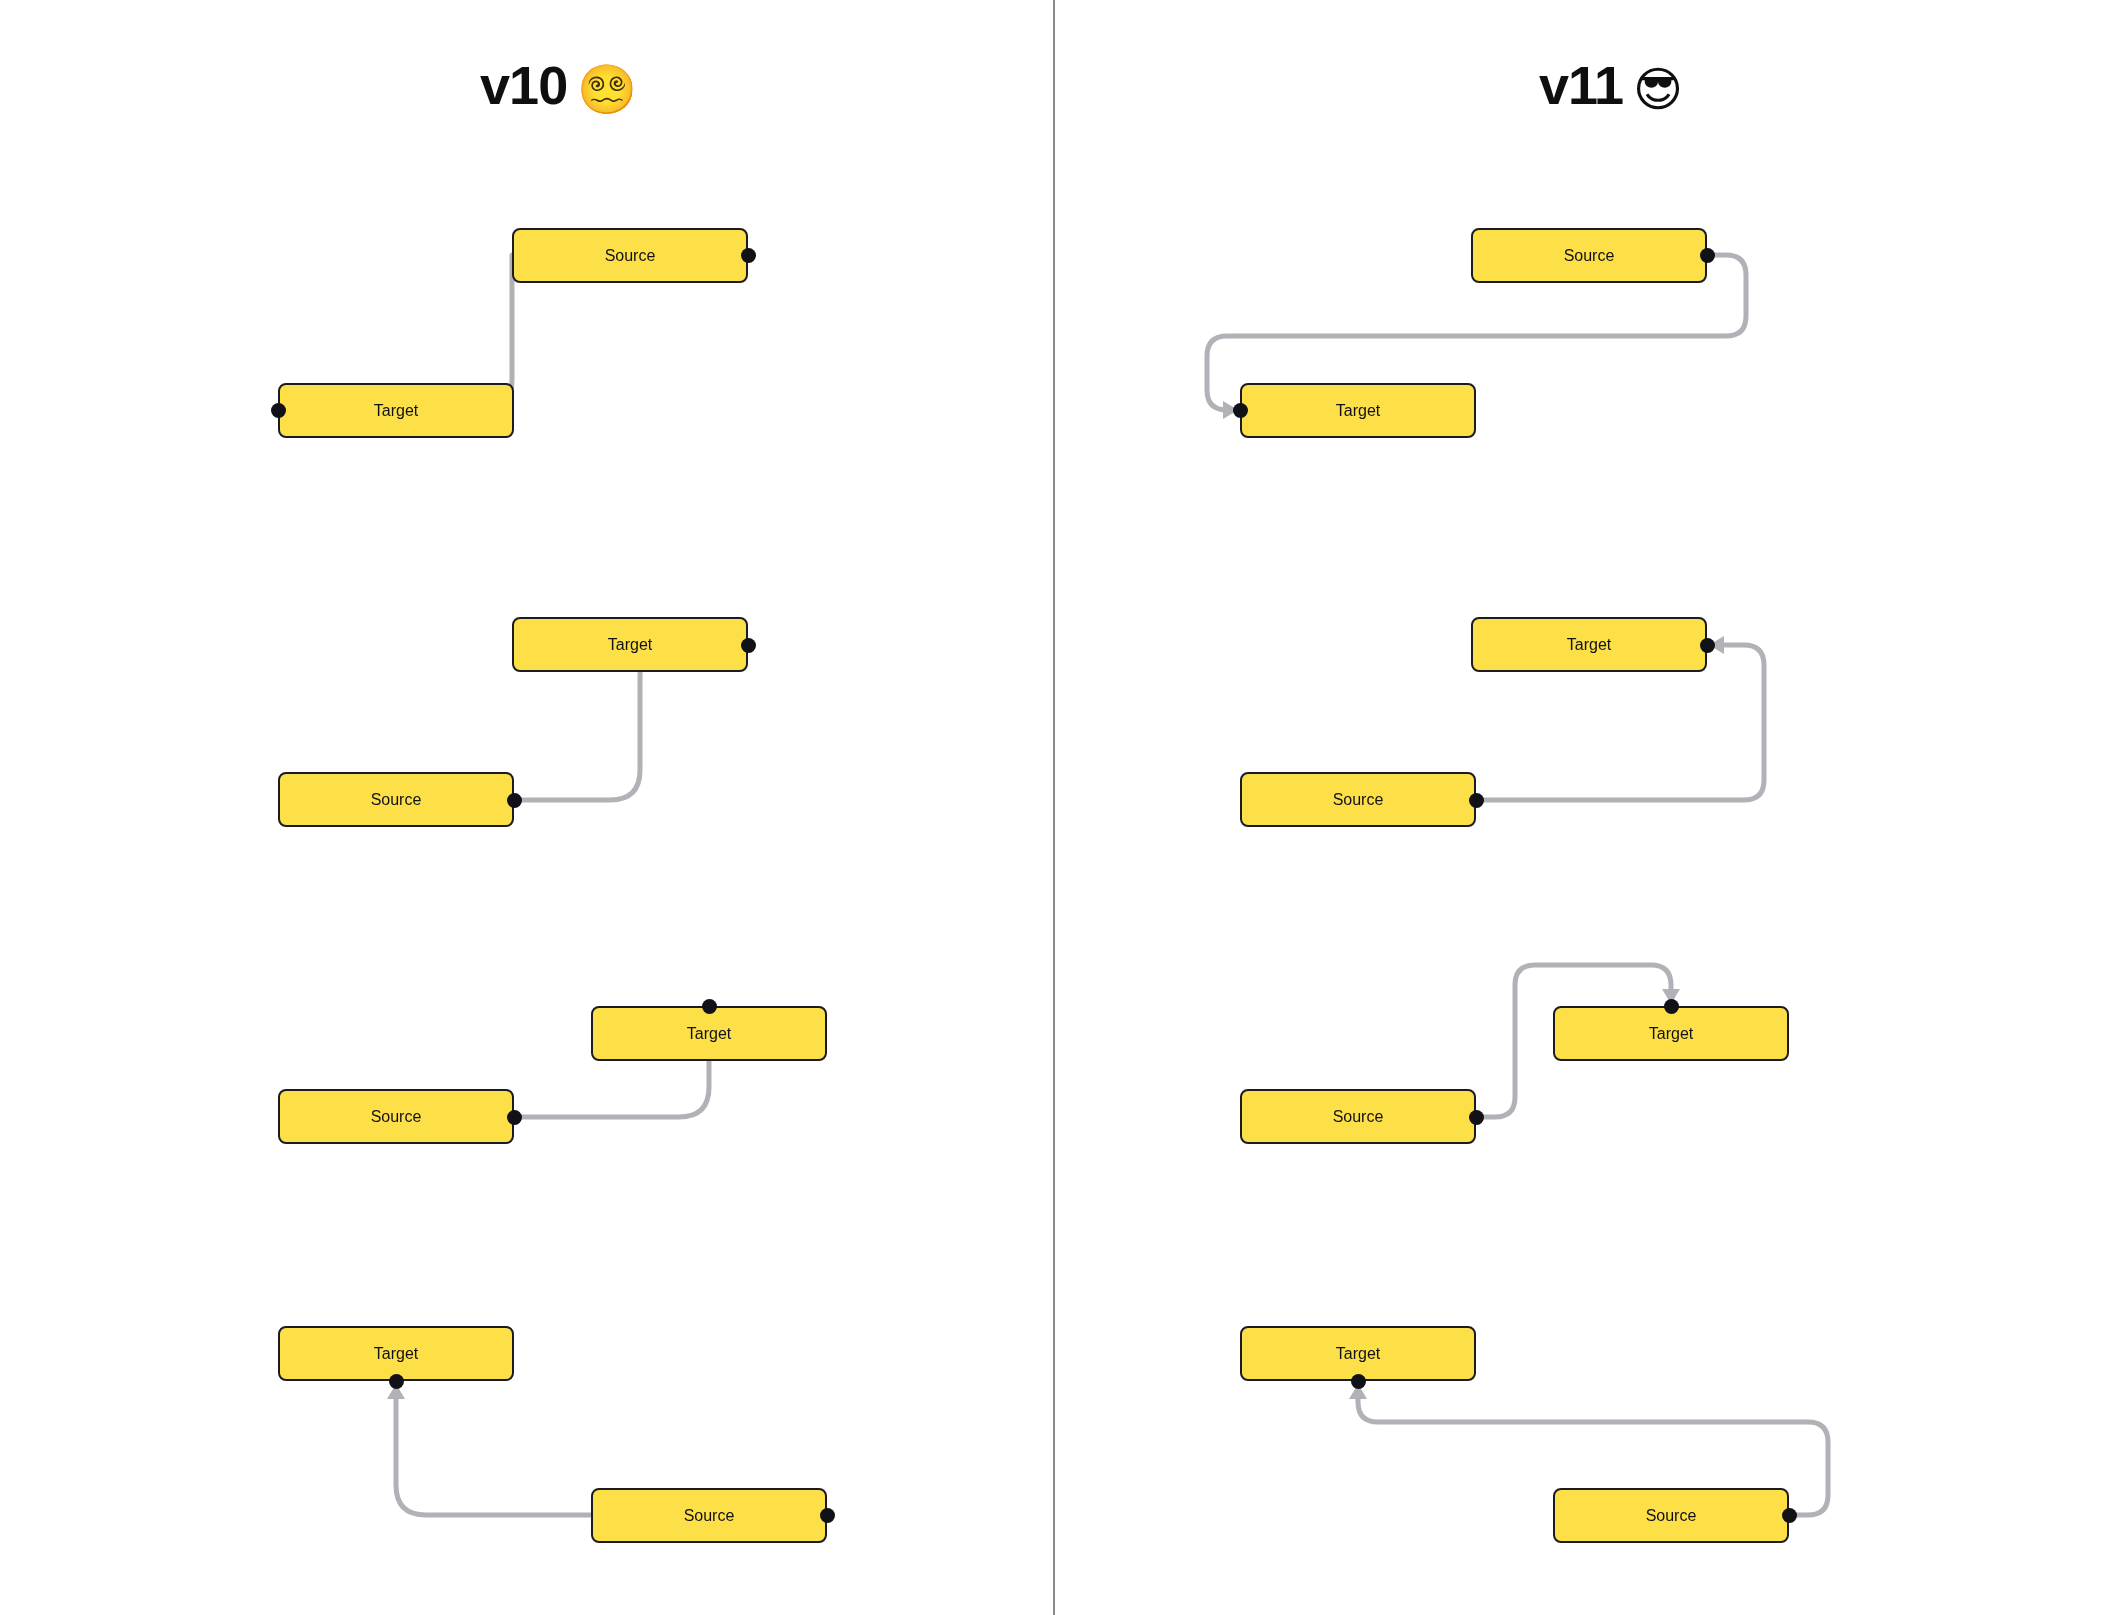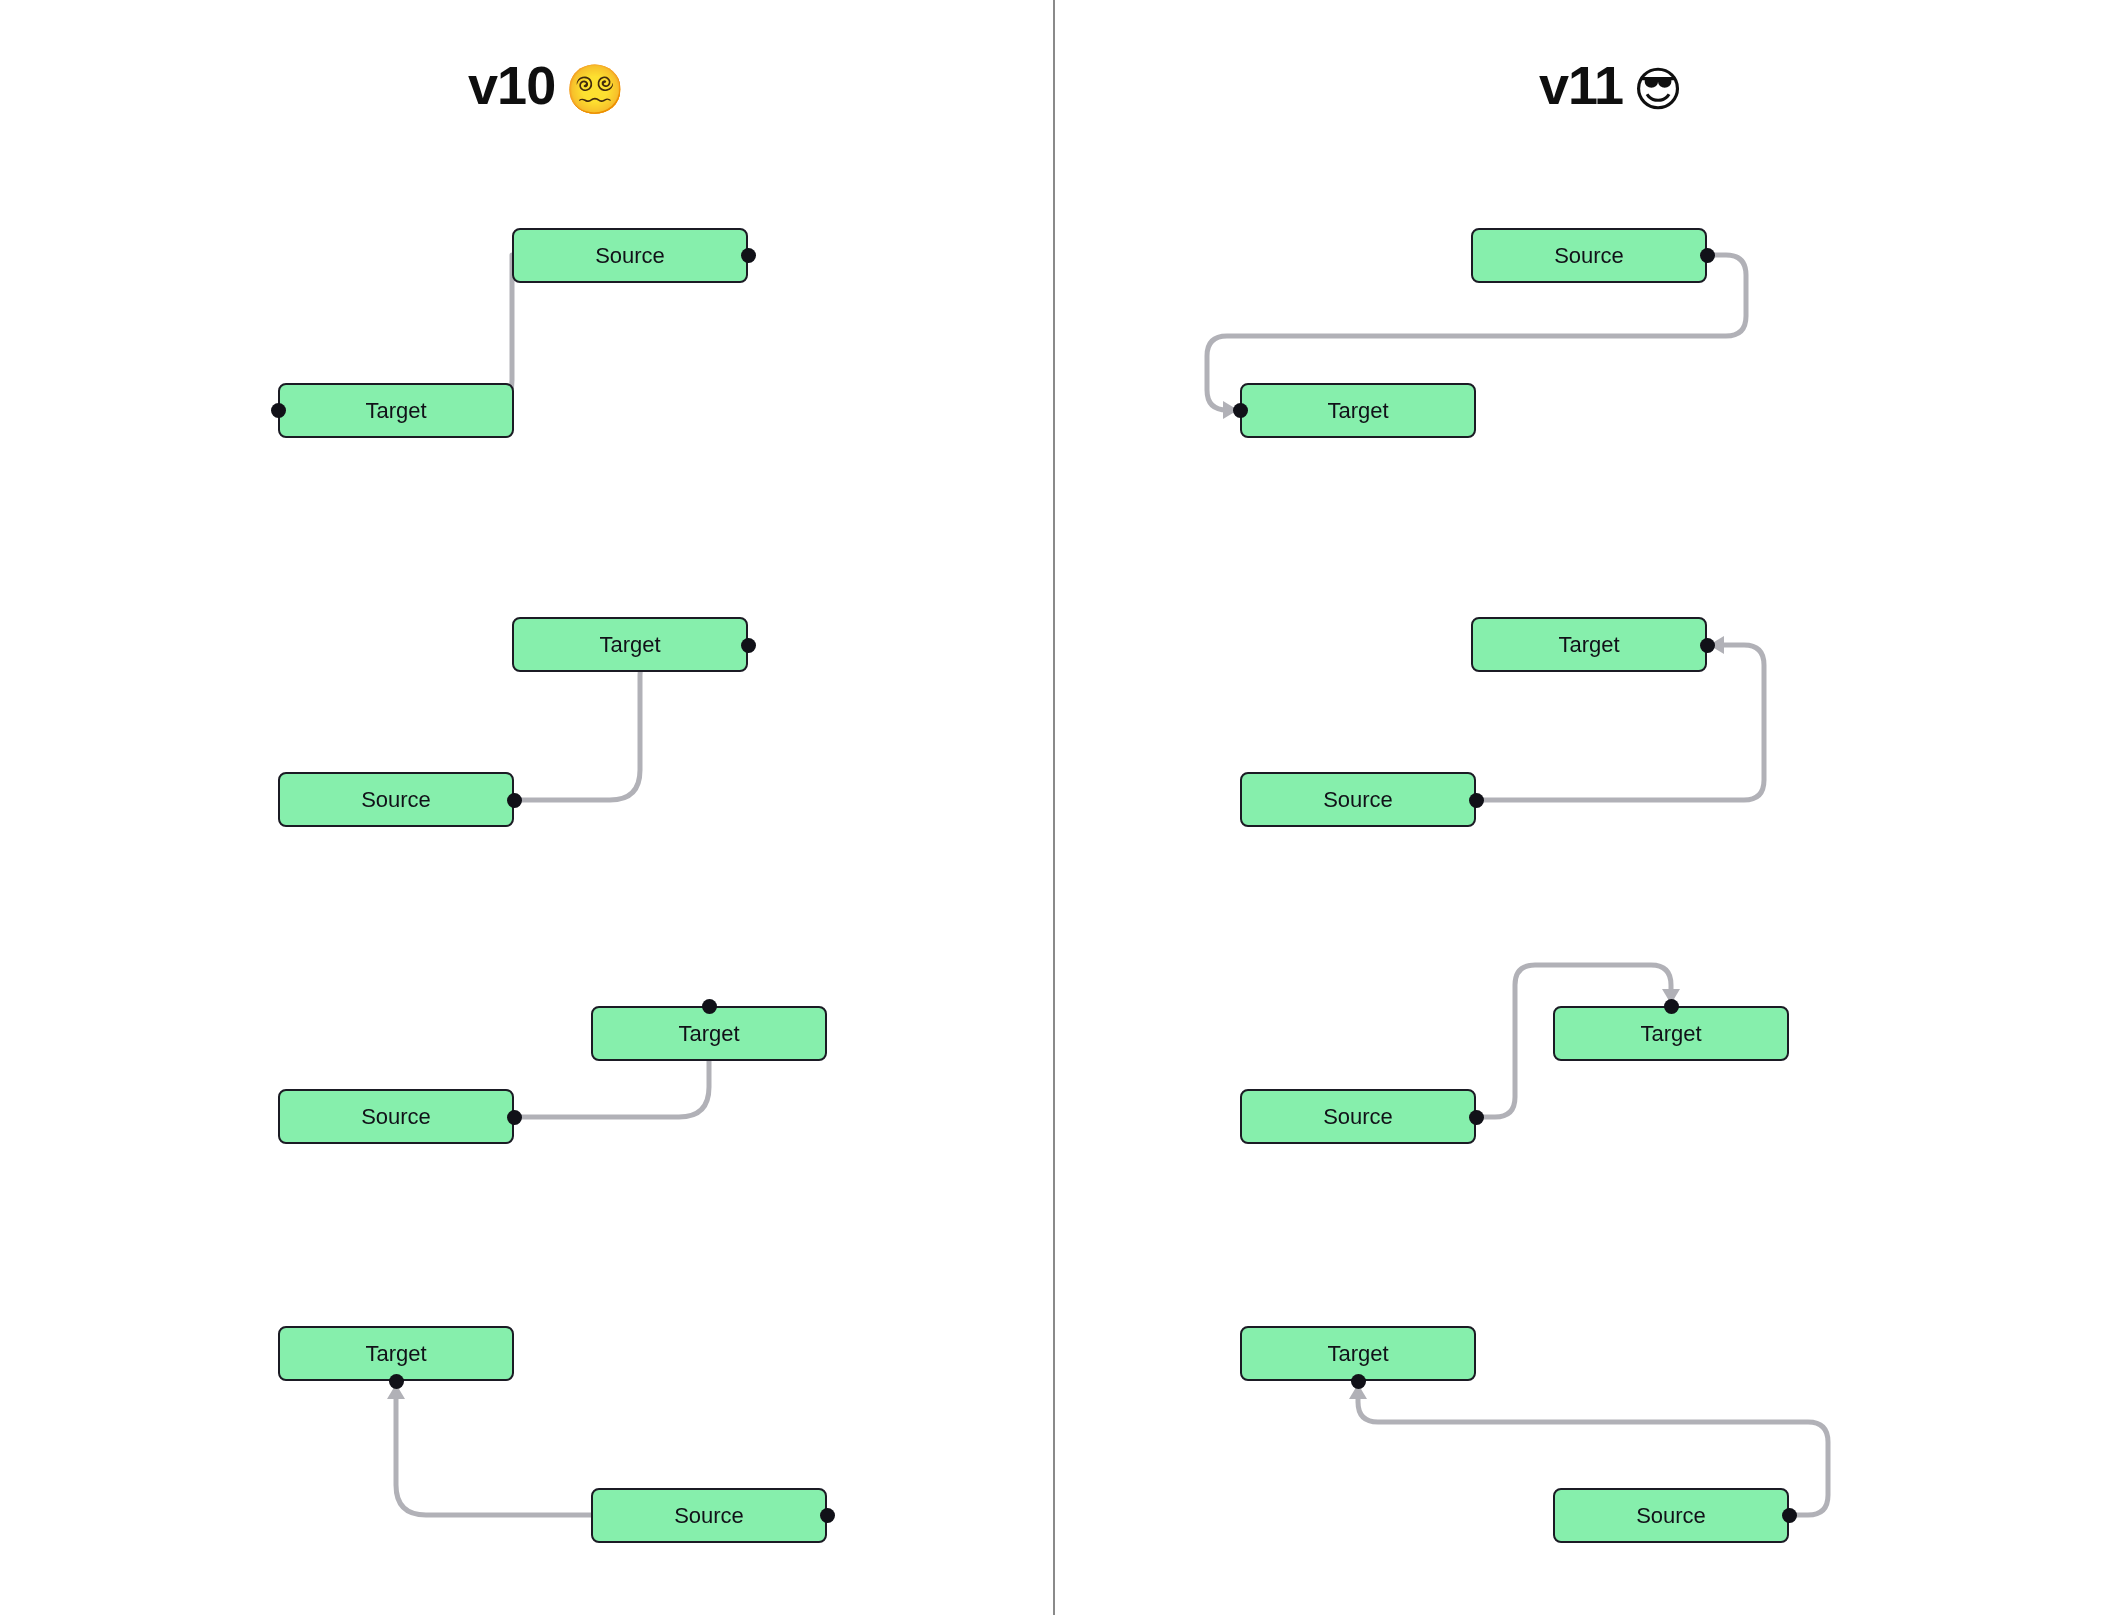--- a/index.html
+++ b/index.html
@@ -7,37 +7,37 @@
     width:2102px;height:1615px;
     font-family:"Liberation Sans","DejaVu Sans",sans-serif;
     overflow:hidden;position:relative;
   }
   .canvas{position:absolute;inset:0;}
   .divider{
     position:absolute;left:1053px;top:0;width:2px;height:1615px;
     background:#8a8a8a;
   }
   .panel{position:absolute;top:0;height:1615px;}
-  .panel-left{left:0;width:1092px;}
+  .panel-left{left:12px;width:1092px;}
   .panel-right{left:1055px;width:1047px;margin-left:32px;}
   .panel-title{
     position:absolute;top:58px;left:0;width:100%;
     text-align:center;
     font-size:54px;font-weight:bold;color:#0f0f0f;
     letter-spacing:-1px;line-height:1;
   }
   .panel-title .emoji{font-size:48px;vertical-align:-2px;margin-left:10px;}
   .node{
     position:absolute;
     box-sizing:border-box;
-    background:#86efac;
+    background:#fde047;
     border:2.5px solid #1b1b24;
     border-radius:8px;
     display:flex;align-items:center;justify-content:center;
-    font-size:22px;color:#111118;
+    font-size:16px;color:#111118;
     z-index:3;
   }
   .node-label{pointer-events:none;}
   svg.edges{position:absolute;left:0;top:0;width:100%;height:100%;overflow:visible;}
   svg.edges.below{z-index:1;}
   svg.edges.above{z-index:5;}
   .edge-path{fill:none;stroke:#b1b1b7;stroke-width:5;stroke-linecap:round;stroke-linejoin:round;}
   .port{
     position:absolute;width:15px;height:15px;border-radius:50%;
     background:#111118;z-index:6;

